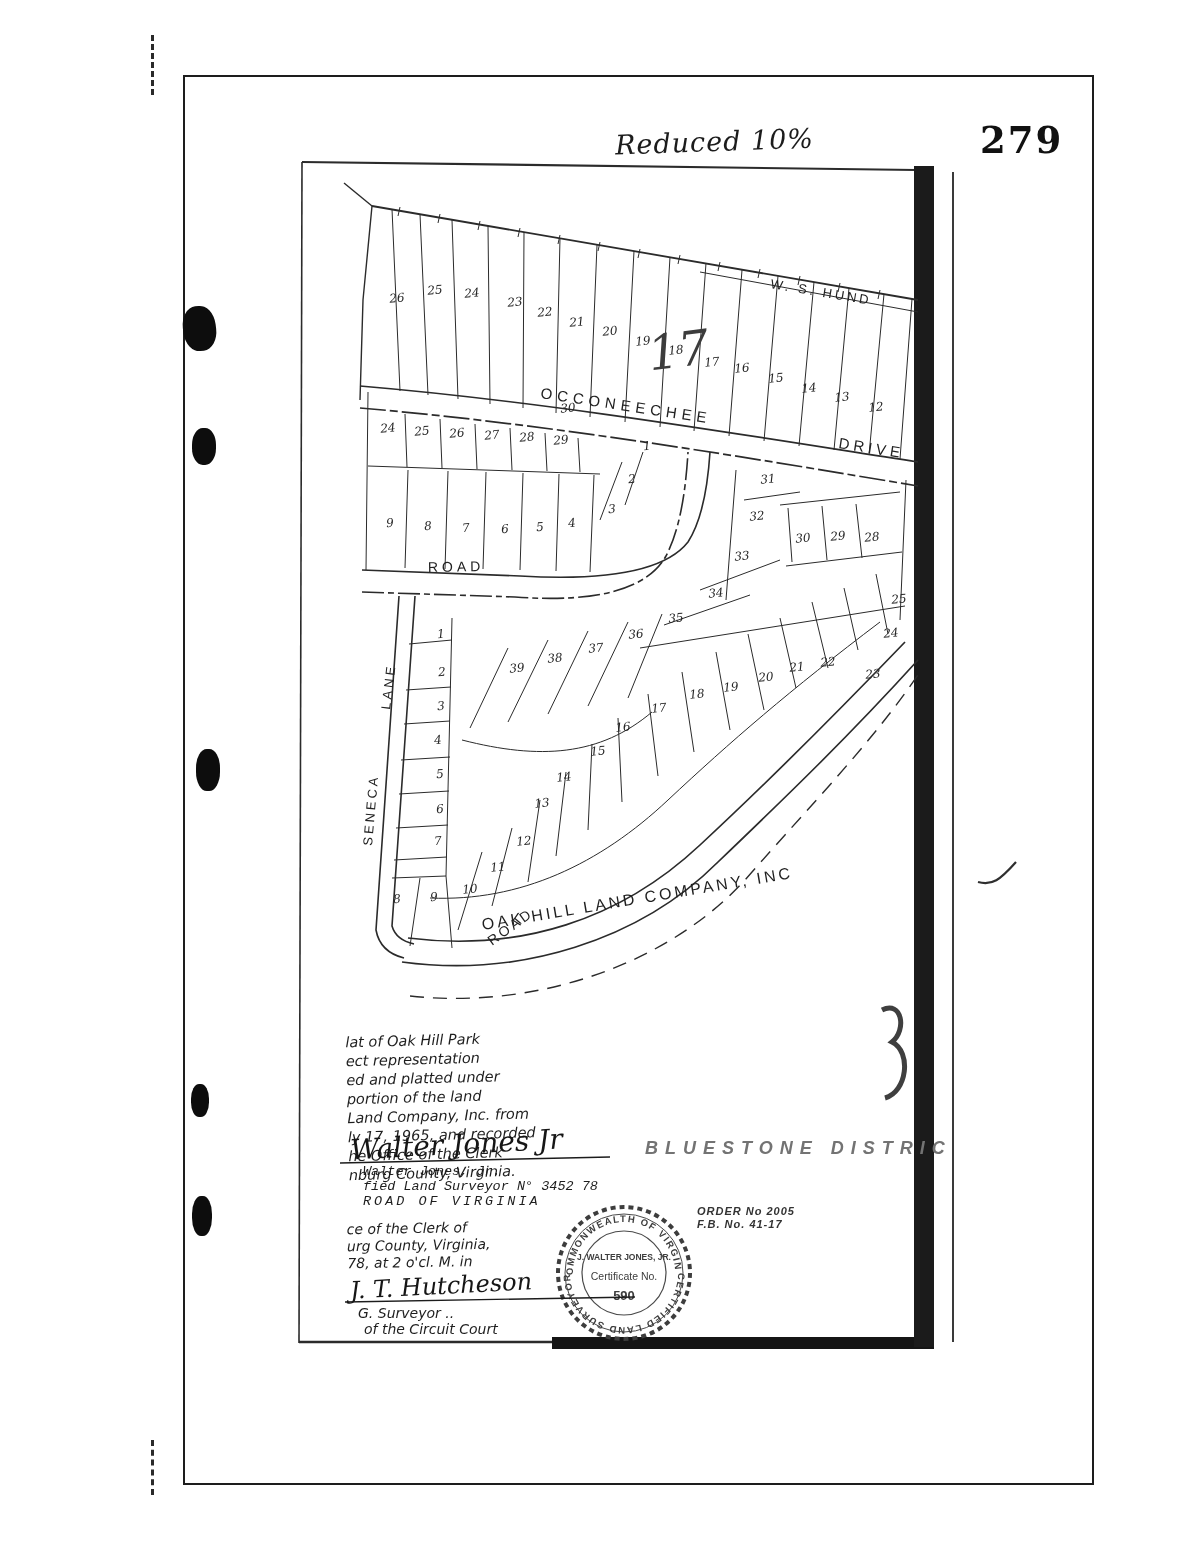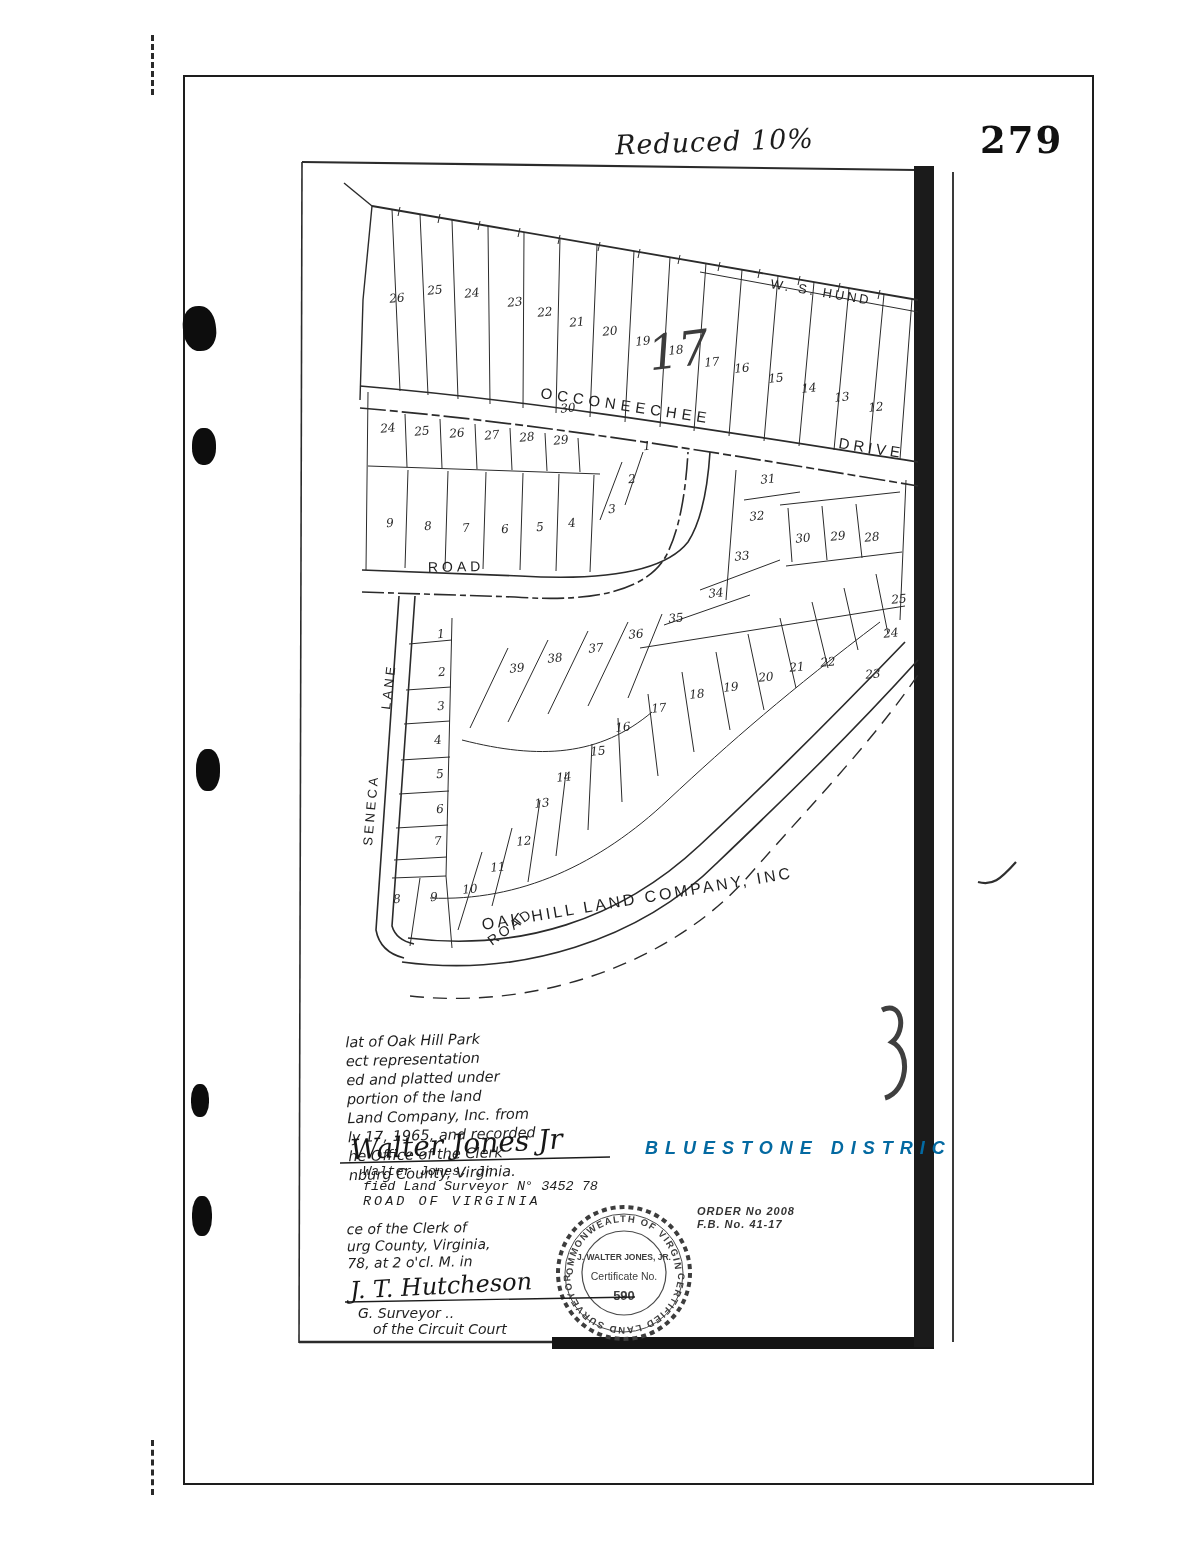--- a/index.html
+++ b/index.html
@@ -30,31 +30,31 @@
         text-shadow:1px 0 0 #3f3f3f;}
   .desc-block{position:absolute;left:347px;top:1030px;width:250px;
         font-family:"DejaVu Sans",sans-serif;font-style:italic;font-size:14.5px;
         line-height:19px;color:#1e1e1e;transform:rotate(-1.5deg);white-space:nowrap;}
   .sig1{position:absolute;left:350px;top:1128px;font-family:"DejaVu Serif",serif;
         font-style:italic;font-size:28px;color:#161616;transform:rotate(-3deg);white-space:nowrap;}
   .surveyor-lines{position:absolute;left:363px;top:1164px;font-family:Liberation Mono, monospace;
         font-style:italic;font-size:13.5px;line-height:15px;color:#1e1e1e;white-space:nowrap;}
   .surveyor-lines .st{letter-spacing:3px;}
   .district{position:absolute;left:645px;top:1138px;font-size:18px;font-weight:bold;
-        font-style:italic;letter-spacing:7px;color:#0369a1;white-space:nowrap;}
+        font-style:italic;letter-spacing:7px;color:#737373;white-space:nowrap;}
   .order-block{position:absolute;left:697px;top:1205px;font-size:11px;font-weight:bold;
         font-style:italic;line-height:13px;letter-spacing:1px;color:#333;white-space:nowrap;}
   .clerk-block{position:absolute;left:347px;top:1220px;font-family:"DejaVu Sans",sans-serif;
         font-style:italic;font-size:14px;line-height:17px;color:#1e1e1e;transform:rotate(-1deg);
         white-space:nowrap;}
   .sig2{position:absolute;left:350px;top:1272px;font-family:"DejaVu Serif",serif;
         font-style:italic;font-size:24px;color:#161616;transform:rotate(-3deg);white-space:nowrap;}
   .clerk-lines{position:absolute;left:358px;top:1305px;font-family:"DejaVu Sans",sans-serif;
         font-style:italic;font-size:14px;line-height:16px;color:#1e1e1e;white-space:nowrap;}
-  .clerk-lines .l2{margin-left:15px;}
+  .clerk-lines .l2{margin-left:6px;}
 </style>
 </head>
 <body>
 
 <div class="page">
 
   <div class="left-dash" style="top:35px;height:60px;"></div>
   <div class="left-dash" style="top:1440px;height:55px;"></div>
   <div class="outer-border"></div>
   <div class="punch" style="left:183px;top:306px;width:33px;height:45px;transform:rotate(-7deg);"></div>
@@ -326,21 +326,21 @@
     <div>nburg County, Virginia.</div>
   </div>
   <div class="sig1">Walter Jones Jr</div>
   <div class="surveyor-lines">
     <div>Walter Jones, Jr.</div>
     <div>fied Land Surveyor N° 3452 78</div>
     <div class="st">ROAD OF VIRGINIA</div>
   </div>
   <div class="district">BLUESTONE DISTRIC</div>
   <div class="order-block">
-    <div>ORDER  No 2008</div>
+    <div>ORDER  No 2005</div>
     <div>F.B. No. 41-17</div>
   </div>
 
   <div class="clerk-block">
     <div>ce of the Clerk of</div>
     <div>urg County, Virginia,</div>
     <div>78, at 2 o'cl. M. in</div>
   </div>
   <div class="sig2">J. T. Hutcheson</div>
   <div class="clerk-lines">

